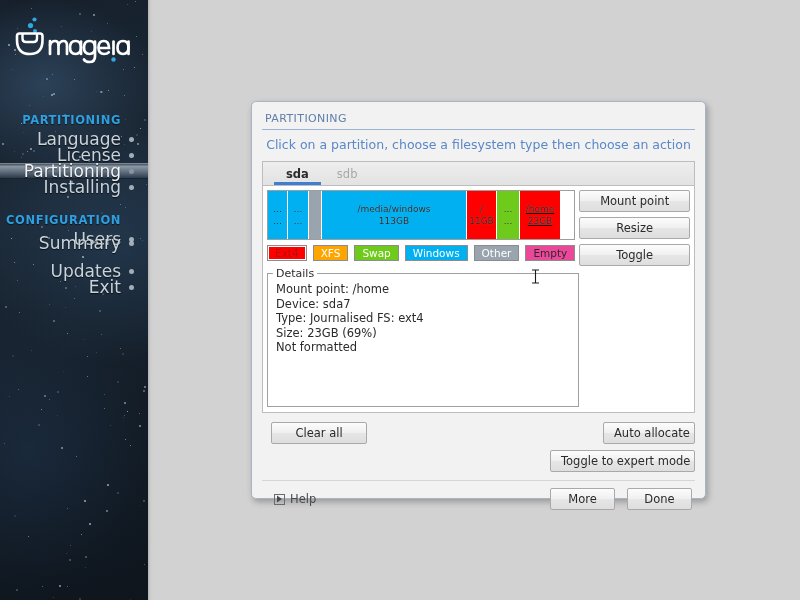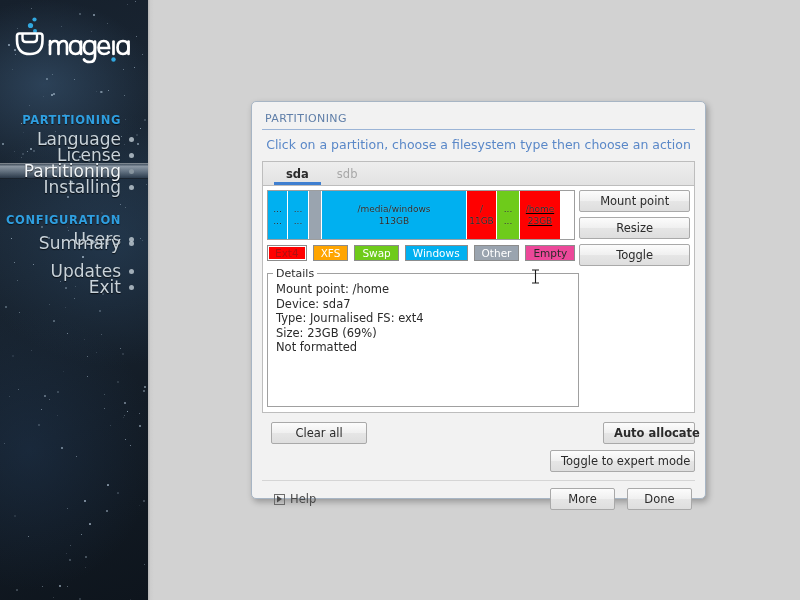--- a/index.html
+++ b/index.html
@@ -199,21 +199,21 @@
     position: absolute; left: 268px; top: 83px;
     width: 9px; height: 15px;
   }
 
   
   #row-clear {
     position: relative; height: 22px; margin-top: 9px;
   }
   #row-clear .btn { position: absolute; }
   #btn-clear-all { left: 9px; width: 96px; }
-  #btn-auto-alloc { right: 0; width: 92px; font-weight: bold; }
+  #btn-auto-alloc { right: 0; width: 92px; }
   #row-expert { position: relative; height: 22px; margin-top: 6px; }
   #btn-toggle-expert { position: absolute; right: 0; width: 145px; }
 
   #foot-rule { height:1px; background: #d5d5d5; margin: 8px 0 0 0; }
 
   #footer { position: relative; height: 26px; margin-top: 7px; }
   #help {
     position: absolute; left: 12px; top: 4px;
     display: flex; align-items: center; gap: 5px;
     font-size: 11.5px; color: #4a4a4a;

